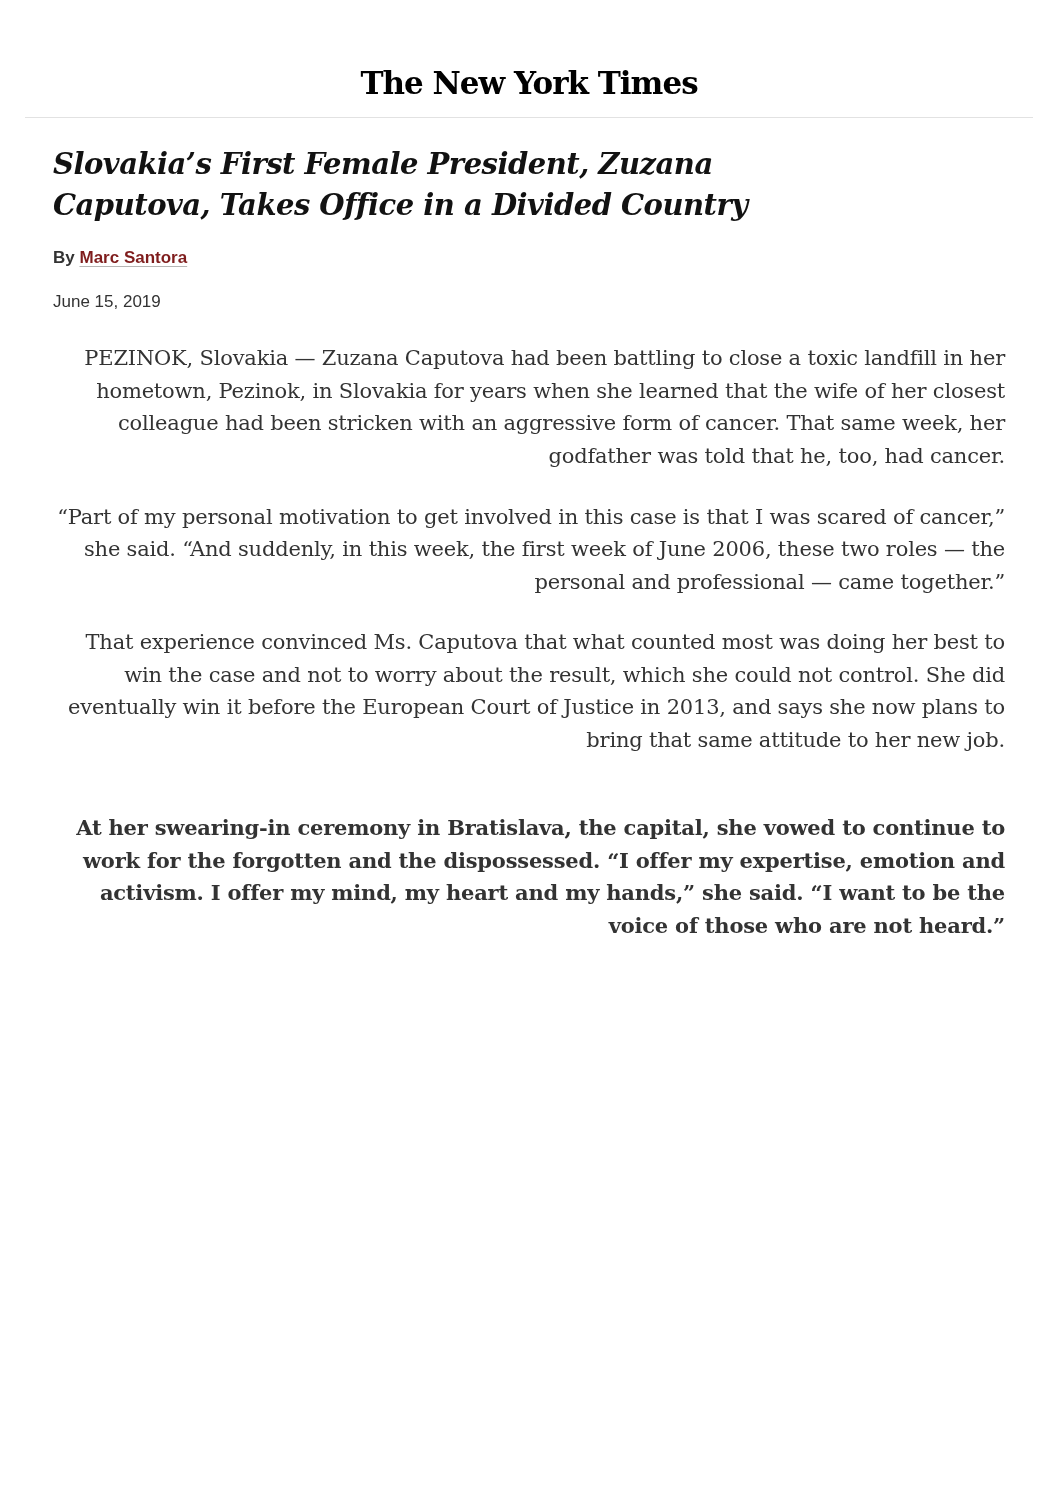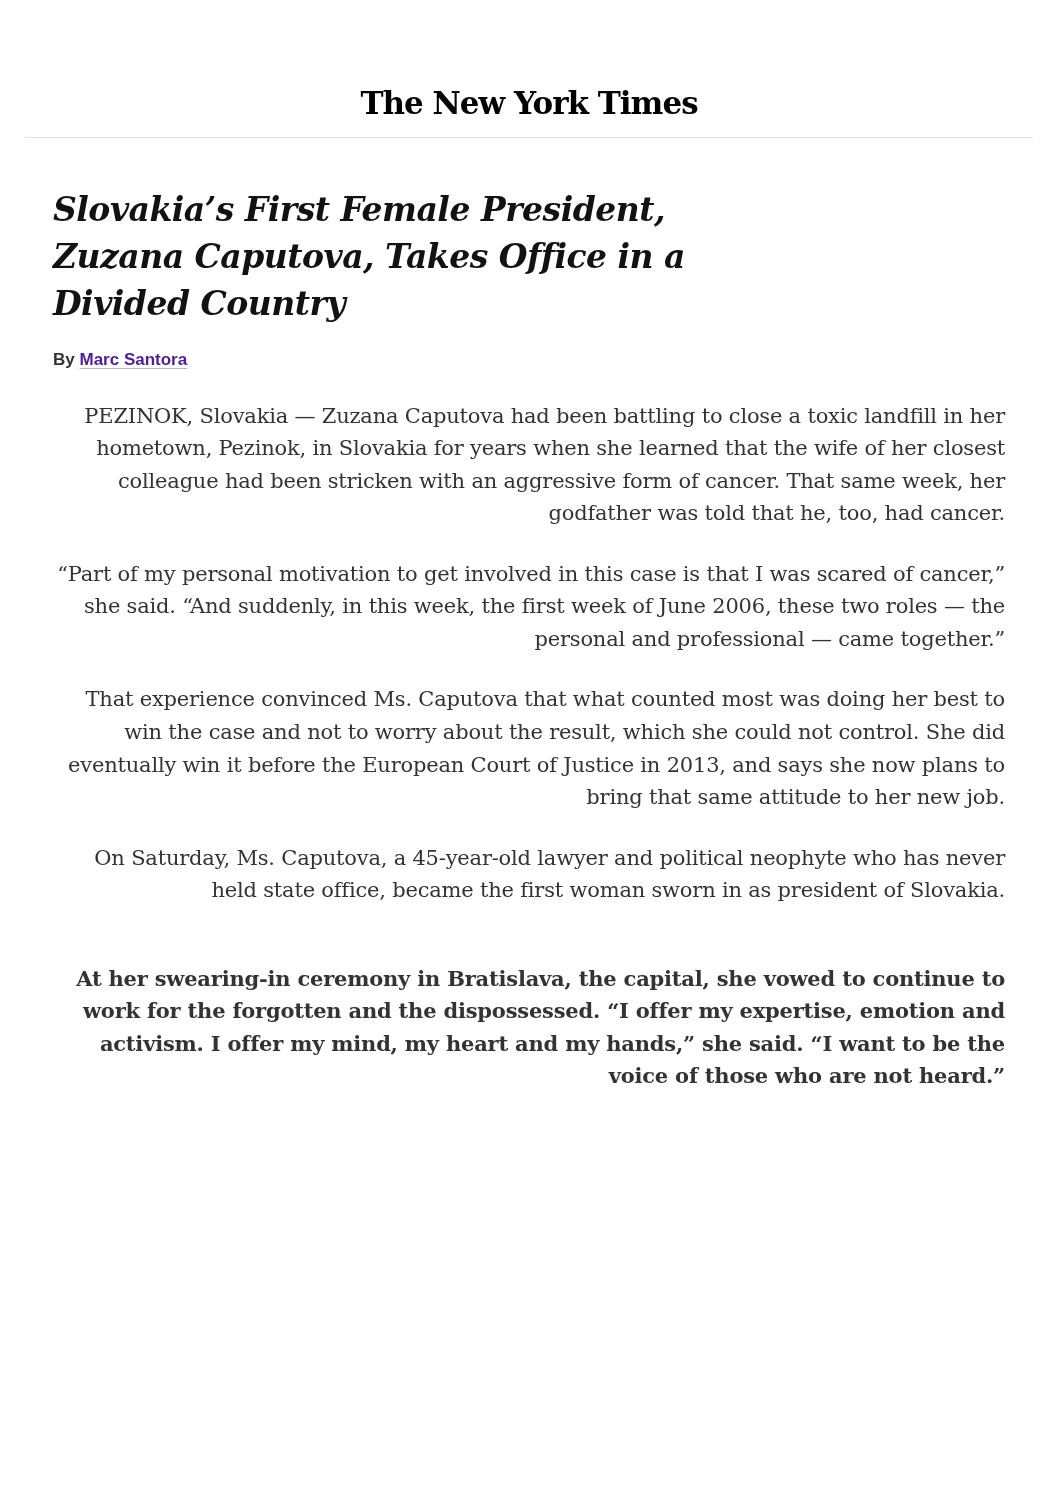--- a/index.html
+++ b/index.html
@@ -6,21 +6,21 @@
   html, body {
     background: #ffffff;
     font-family: "DejaVu Serif", "Liberation Serif", serif;
     color: #121212;
   }
   .page {
     width: 1058px;
     min-height: 1497px;
     margin: 0 auto;
     background: #ffffff;
-    padding-top: 84px;
+    padding-top: 64px;
   }
   .masthead {
     text-align: center;
   }
   .nyt-logo {
     display: inline-block;
     font-family: "DejaVu Serif", serif;
     font-weight: 700;
     font-size: 31px;
     letter-spacing: -1px;
@@ -31,39 +31,39 @@
   }
   .top-divider {
     border: none;
     border-top: 1px solid #e2e2e2;
     margin: 17px 25px 0 25px;
   }
   .article {
     padding: 0 53px;
   }
   .headline {
-    margin-top: 49px;
+    margin-top: 26px;
     max-width: 700px;
     font-family: "DejaVu Serif", "Liberation Serif", serif;
     font-style: italic;
     font-weight: 700;
-    font-size: 33px;
+    font-size: 29px;
     line-height: 1.42;
     color: #121212;
     letter-spacing: -0.5px;
   }
   .byline {
     margin-top: 22px;
     font-family: "Liberation Sans", "DejaVu Sans", sans-serif;
     font-weight: 700;
     font-size: 17px;
     color: #333333;
   }
   .byline a {
-    color: #4c1d95;
+    color: #7f1d1d;
     text-decoration: underline;
     text-decoration-color: #b6b6b6;
     text-underline-offset: 3px;
     cursor: pointer;
   }
   .pub-date {
     margin-top: 24px;
     font-family: "Liberation Sans", "DejaVu Sans", sans-serif;
     font-weight: 400;
     font-size: 17px;
@@ -99,24 +99,24 @@
   <hr class="top-divider">
 
   <article class="article">
 
     <h1 class="headline">Slovakia’s First Female President, Zuzana Caputova, Takes Office in a Divided Country</h1>
 
     <div class="byline">
       <span>By </span><a>Marc Santora</a>
     </div>
 
+    <div class="pub-date">June 15, 2019</div>
 
     <div class="body-copy">
       <p>PEZINOK, Slovakia — Zuzana Caputova had been battling to close a toxic landfill in her hometown, Pezinok, in Slovakia for years when she learned that the wife of her closest colleague had been stricken with an aggressive form of cancer. That same week, her godfather was told that he, too, had cancer.</p>
       <p>“Part of my personal motivation to get involved in this case is that I was scared of cancer,” she said. “And suddenly, in this week, the first week of June 2006, these two roles — the personal and professional — came together.”</p>
       <p>That experience convinced Ms. Caputova that what counted most was doing her best to win the case and not to worry about the result, which she could not control. She did eventually win it before the European Court of Justice in 2013, and says she now plans to bring that same attitude to her new job.</p>
-      <p>On Saturday, Ms. Caputova, a 45-year-old lawyer and political neophyte who has never held state office, became the first woman sworn in as president of Slovakia.</p>
       <p class="extra-gap">At her swearing-in ceremony in Bratislava, the capital, she vowed to continue to work for the forgotten and the dispossessed. “I offer my expertise, emotion and activism. I offer my mind, my heart and my hands,” she said. “I want to be the voice of those who are not heard.”</p>
     </div>
 
   </article>
 
 </div>
 
 </body></html>

